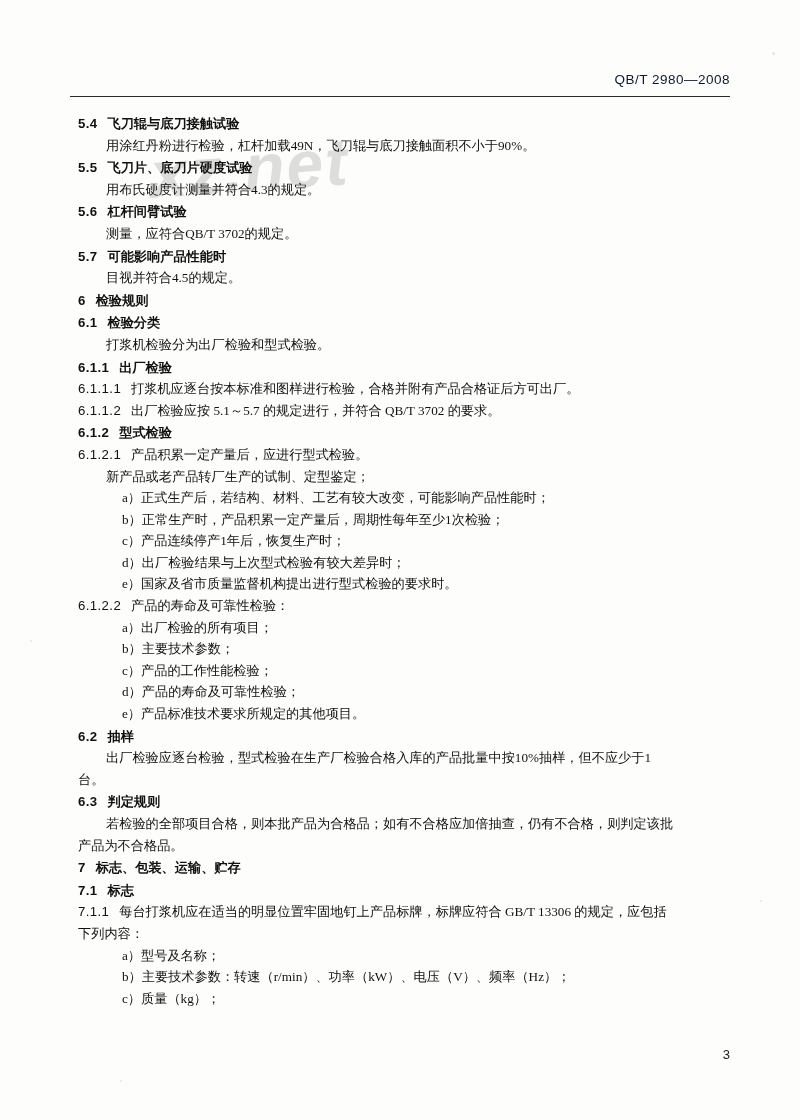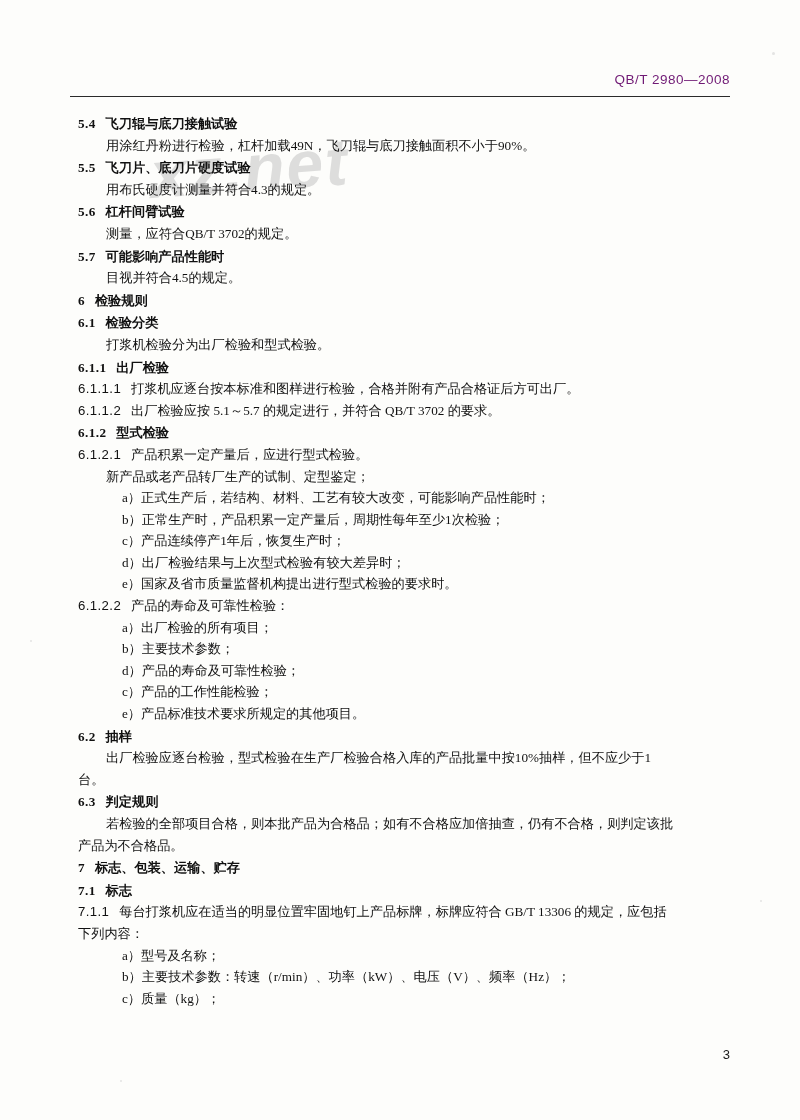--- a/index.html
+++ b/index.html
@@ -23,21 +23,21 @@
     border-radius: 50%;
     opacity: .55;
   }
   .header {
     position: absolute;
     top: 72px;
     right: 70px;
     font-size: 13.5px;
     letter-spacing: .5px;
     font-family: "Liberation Sans", sans-serif;
-    color: #701a75;
+    color: #0f172a;
   }
   .rule {
     position: absolute;
     left: 70px;
     right: 70px;
     top: 96px;
     height: 1px;
     background: #2a2a2a;
   }
   .body {
@@ -52,21 +52,20 @@
     white-space: pre;
     color: #111;
   }
   .num {
     display: inline-block;
     font-family: "Liberation Sans", sans-serif;
     letter-spacing: .4px;
   }
   .bold {
     font-weight: bold;
-    font-family: Liberation Serif, serif;
   }
   .lvl0 { margin-left: 0px; }
   .lvl1 { margin-left: 28px; }
   .lvl2 { margin-left: 44px; }
   .heading-gap { margin-top: 1px; }
   .pagenum {
     position: absolute;
     right: 70px;
     bottom: 58px;
     font-size: 13px;
@@ -117,22 +116,22 @@
       <div class="line lvl0"><span class="num">6.1.2.1</span><span>&nbsp;&nbsp;&nbsp;</span><span class="">产品积累一定产量后，应进行型式检验。</span></div>
       <div class="line lvl1"><span class="">新产品或老产品转厂生产的试制、定型鉴定；</span></div>
       <div class="line lvl2"><span class="">a）正式生产后，若结构、材料、工艺有较大改变，可能影响产品性能时；</span></div>
       <div class="line lvl2"><span class="">b）正常生产时，产品积累一定产量后，周期性每年至少1次检验；</span></div>
       <div class="line lvl2"><span class="">c）产品连续停产1年后，恢复生产时；</span></div>
       <div class="line lvl2"><span class="">d）出厂检验结果与上次型式检验有较大差异时；</span></div>
       <div class="line lvl2"><span class="">e）国家及省市质量监督机构提出进行型式检验的要求时。</span></div>
       <div class="line lvl0"><span class="num">6.1.2.2</span><span>&nbsp;&nbsp;&nbsp;</span><span class="">产品的寿命及可靠性检验：</span></div>
       <div class="line lvl2"><span class="">a）出厂检验的所有项目；</span></div>
       <div class="line lvl2"><span class="">b）主要技术参数；</span></div>
+      <div class="line lvl2"><span class="">c）产品的工作性能检验；</span></div>
       <div class="line lvl2"><span class="">d）产品的寿命及可靠性检验；</span></div>
-      <div class="line lvl2"><span class="">c）产品的工作性能检验；</span></div>
       <div class="line lvl2"><span class="">e）产品标准技术要求所规定的其他项目。</span></div>
       <div class="line lvl0 heading-gap"><span class="num bold">6.2</span><span>&nbsp;&nbsp;&nbsp;</span><span class="bold">抽样</span></div>
       <div class="line lvl1"><span class="">出厂检验应逐台检验，型式检验在生产厂检验合格入库的产品批量中按10%抽样，但不应少于1</span></div>
       <div class="line lvl0"><span class="">台。</span></div>
       <div class="line lvl0 heading-gap"><span class="num bold">6.3</span><span>&nbsp;&nbsp;&nbsp;</span><span class="bold">判定规则</span></div>
       <div class="line lvl1"><span class="">若检验的全部项目合格，则本批产品为合格品；如有不合格应加倍抽查，仍有不合格，则判定该批</span></div>
       <div class="line lvl0"><span class="">产品为不合格品。</span></div>
       <div class="line lvl0 heading-gap"><span class="num bold">7</span><span>&nbsp;&nbsp;&nbsp;</span><span class="bold">标志、包装、运输、贮存</span></div>
       <div class="line lvl0 heading-gap"><span class="num bold">7.1</span><span>&nbsp;&nbsp;&nbsp;</span><span class="bold">标志</span></div>
       <div class="line lvl0"><span class="num">7.1.1</span><span>&nbsp;&nbsp;&nbsp;</span><span class="">每台打浆机应在适当的明显位置牢固地钉上产品标牌，标牌应符合 GB/T 13306 的规定，应包括</span></div>

